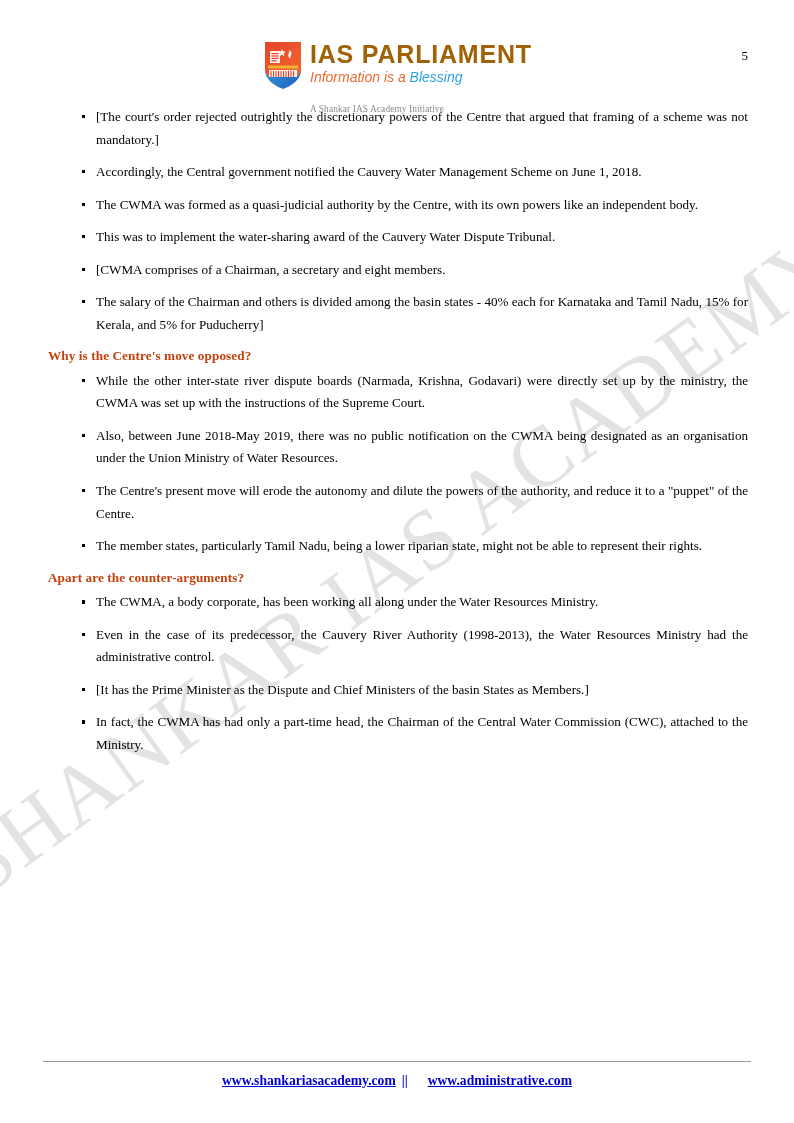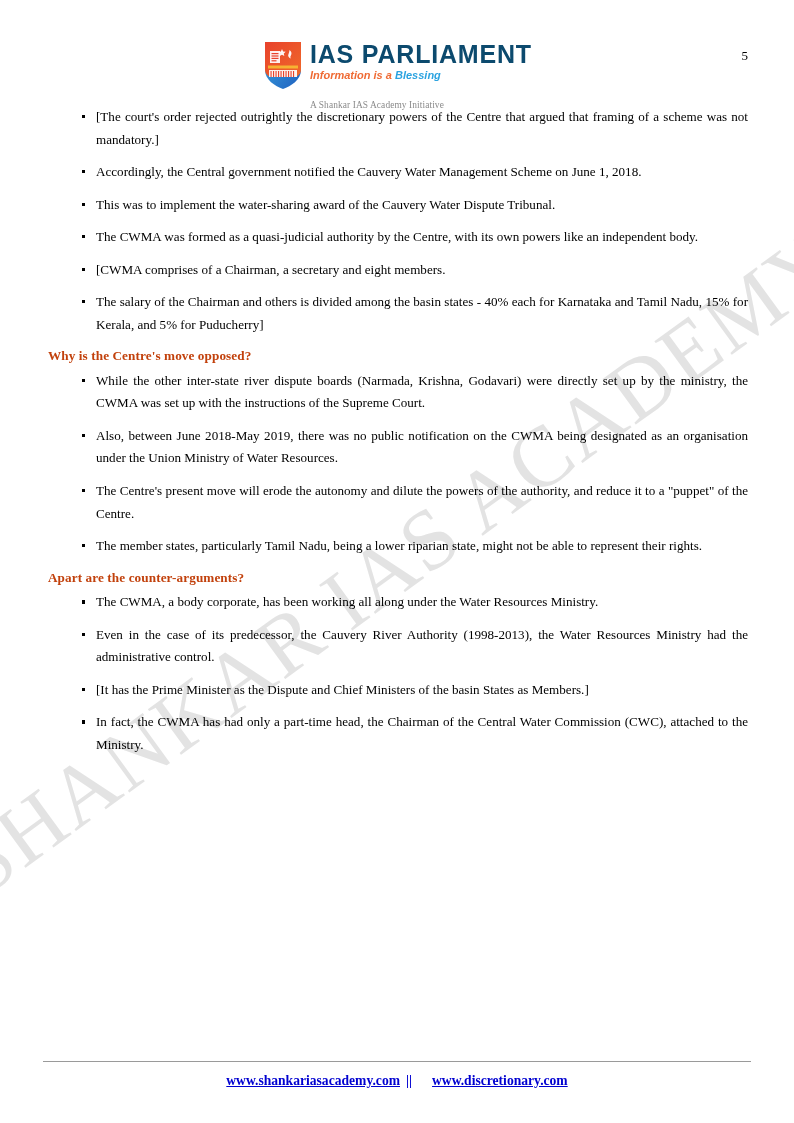--- a/index.html
+++ b/index.html
@@ -76,27 +76,27 @@
     display: flex;
     flex-direction: column;
     justify-content: flex-start;
     padding-top: 2px;
   }
   .brand-name {
     font-family: "Liberation Sans", "DejaVu Sans", sans-serif;
     font-size: 25px;
     font-weight: 700;
     letter-spacing: 0.8px;
-    color: #0c4a6e;
+    color: #a16207;
     line-height: 1.02;
   }
   .brand-tagline {
     font-family: "Liberation Sans", "DejaVu Sans", sans-serif;
-    font-size: 11px;
-    font-weight: 700;
+    font-size: 14px;
+    font-weight: 400;
     font-style: italic;
     color: #ef6a33;
     line-height: 1.25;
     margin-top: 1px;
   }
   .brand-tagline .blessing {
     color: #2ba3e0;
   }
   .brand-sub {
     font-family: Liberation Serif, serif;
@@ -253,22 +253,22 @@
       </div>
     </div>
     <div class="page-number">5</div>
   </div>
 
   <div class="content">
 
     <ul class="bullets">
       <li>[The court's order rejected outrightly the discretionary powers of the Centre that argued that framing of a scheme was not mandatory.]</li>
       <li>Accordingly, the Central government notified the Cauvery Water Management Scheme on June 1, 2018.</li>
+      <li>The CWMA was formed as a quasi-judicial authority by the Centre, with its own powers like an independent body.</li>
       <li>This was to implement the water-sharing award of the Cauvery Water Dispute Tribunal.</li>
-      <li>The CWMA was formed as a quasi-judicial authority by the Centre, with its own powers like an independent body.</li>
       <li>[CWMA comprises of a Chairman, a secretary and eight members.</li>
       <li>The salary of the Chairman and others is divided among the basin states - 40% each for Karnataka and Tamil Nadu, 15% for Kerala, and 5% for Puducherry]</li>
     </ul>
 
     <div class="section-heading">Why is the Centre's move opposed?</div>
 
     <ul class="bullets">
       <li>While the other inter-state river dispute boards (Narmada, Krishna, Godavari) were directly set up by the ministry, the CWMA was set up with the instructions of the Supreme Court.</li>
       <li>Also, between June 2018-May 2019, there was no public notification on the CWMA being designated as an organisation under the Union Ministry of Water Resources.</li>
       <li>The Centre's present move will erode the autonomy and dilute the powers of the authority, and reduce it to a "puppet" of the Centre.</li>
@@ -282,17 +282,17 @@
       <li>Even in the case of its predecessor, the Cauvery River Authority (1998-2013), the Water Resources Ministry had the administrative control.</li>
       <li>[It has the Prime Minister as the Dispute and Chief Ministers of the basin States as Members.]</li>
       <li>In fact, the CWMA has had only a part-time head, the Chairman of the Central Water Commission (CWC), attached to the Ministry.</li>
     </ul>
 
   </div>
 
   <div class="footer">
     <div class="footer-rule"></div>
     <div class="footer-links">
-      <a href="#">www.shankariasacademy.com</a><span class="footer-sep">||</span><span class="footer-gap"></span><a href="#">www.discretionary.com</a>
+      <a href="#">www.shankariasacademy.com</a><span class="footer-sep">||</span><span class="footer-gap"></span><a href="#">www.administrative.com</a>
     </div>
   </div>
 
 </div>
 
 </body></html>

